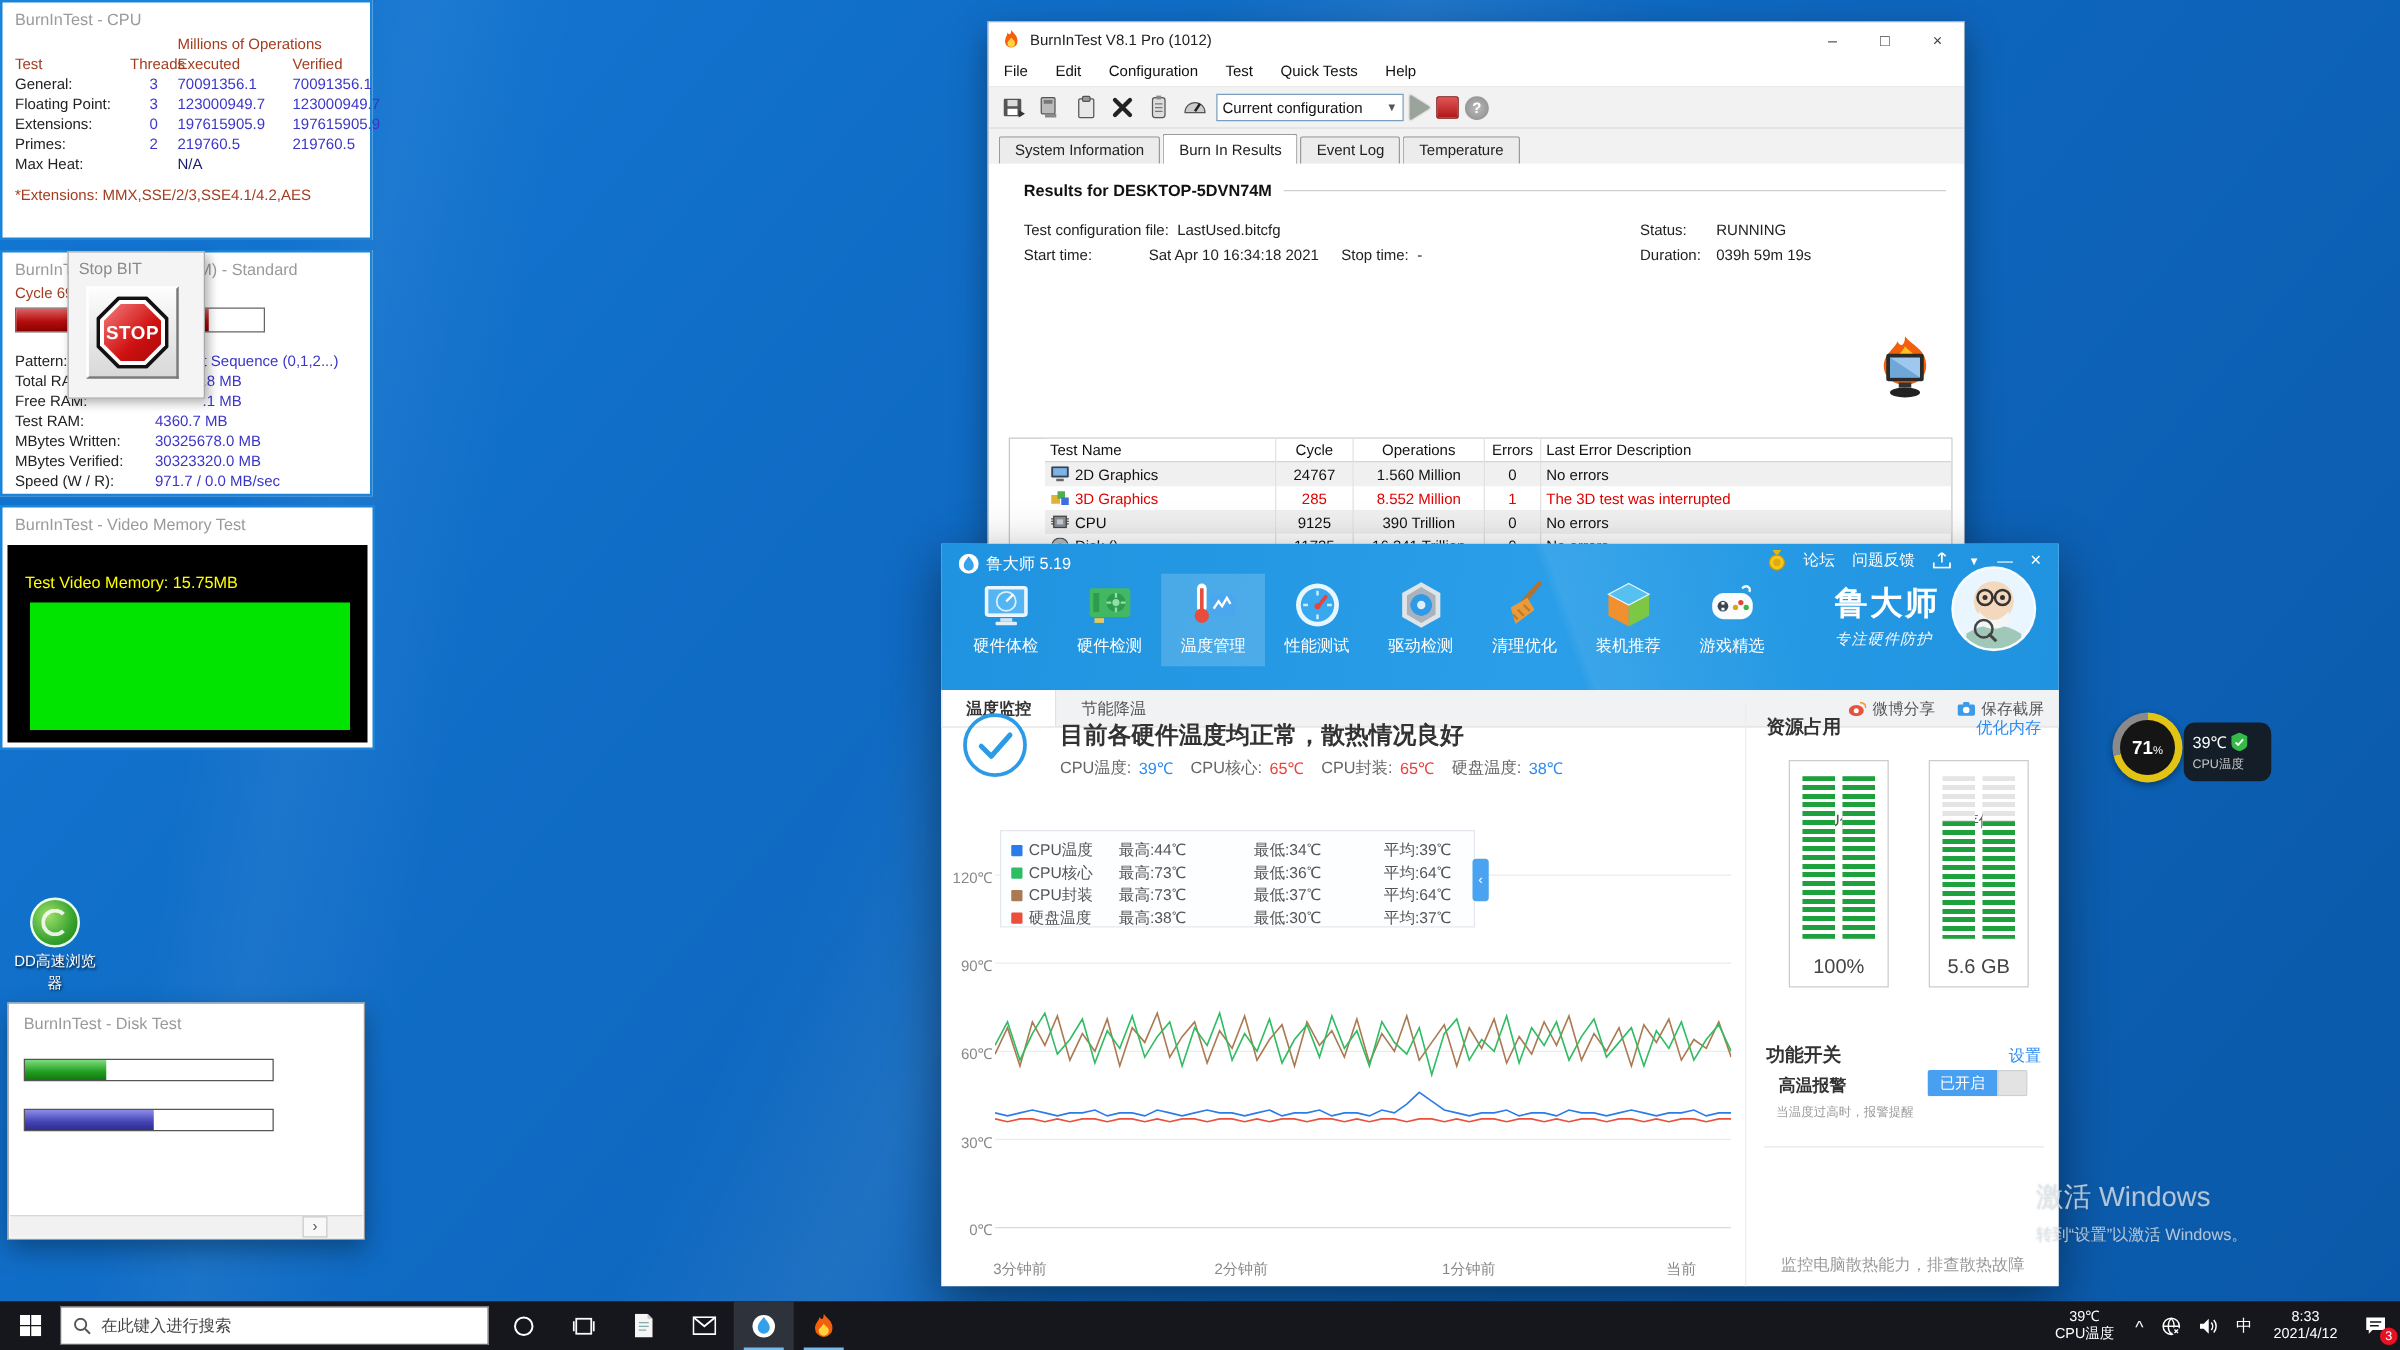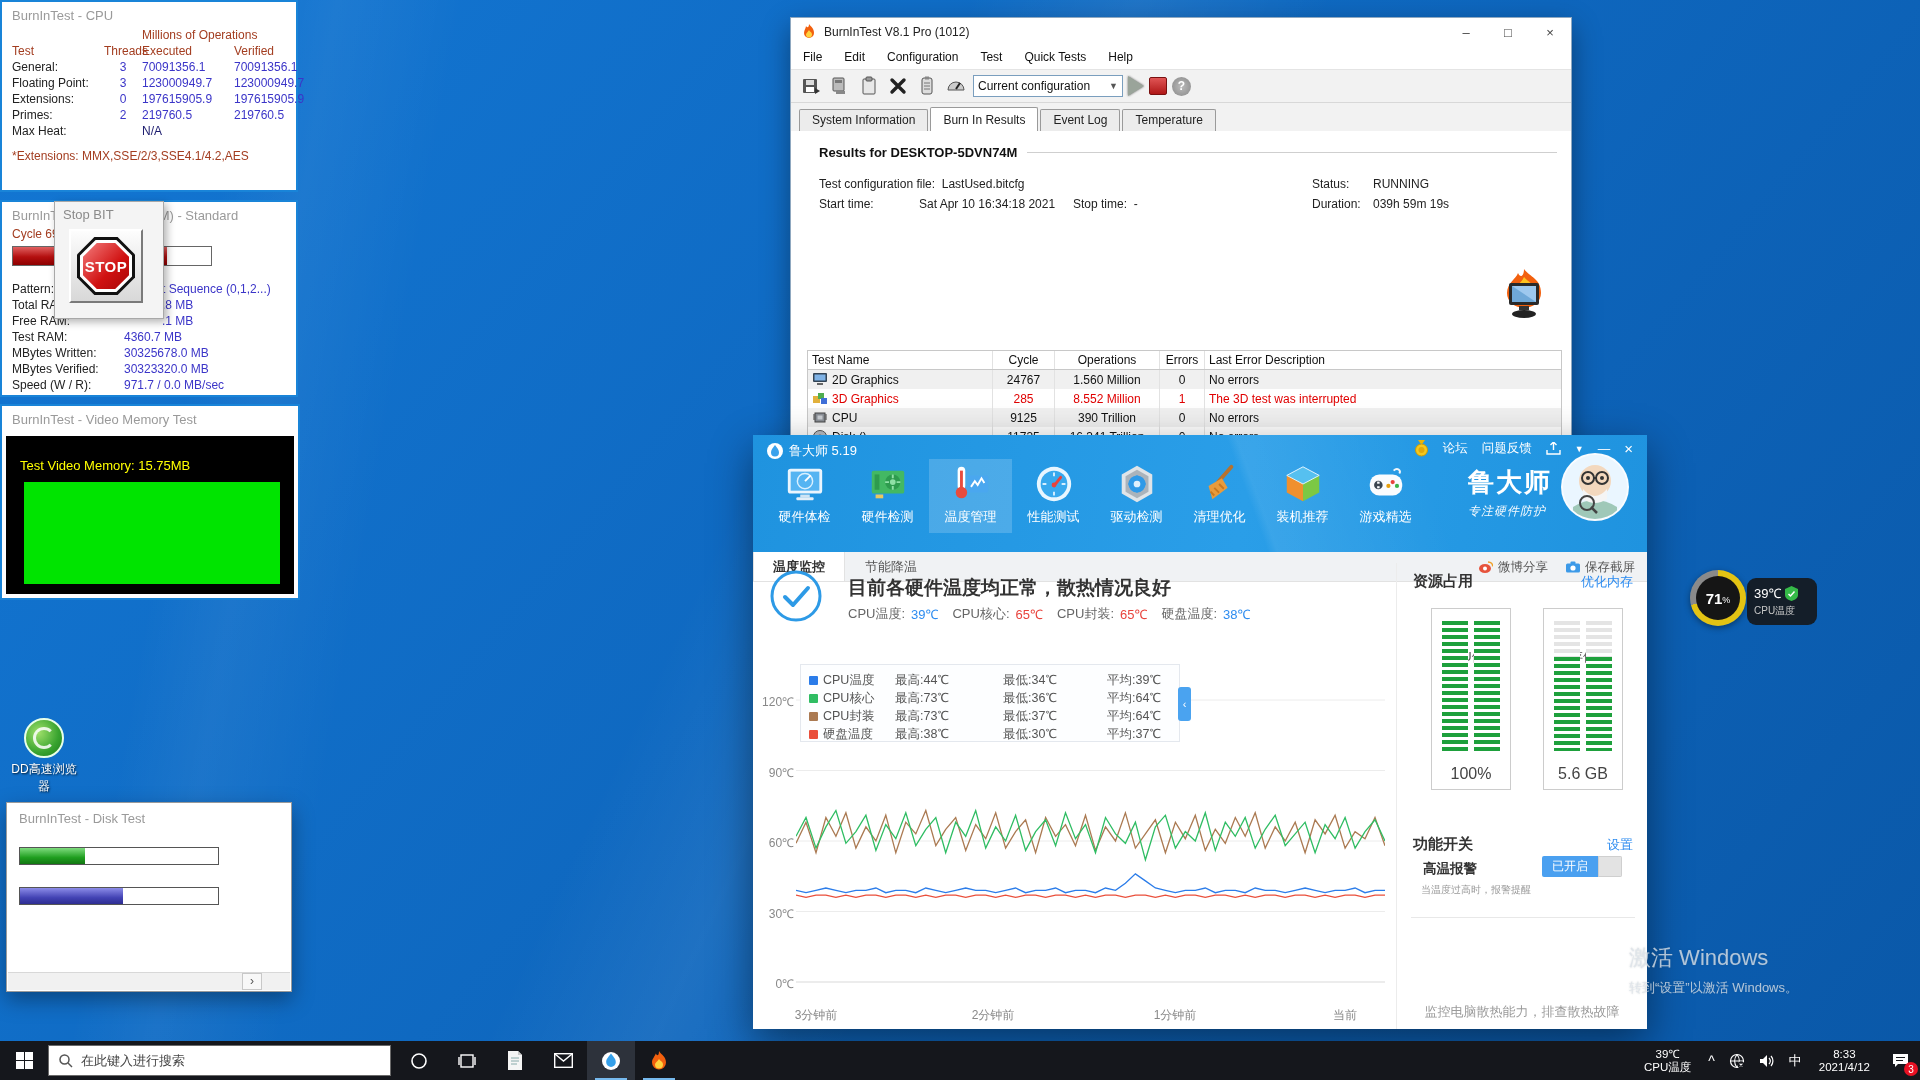--- a/index.html
+++ b/index.html
@@ -86,21 +86,21 @@
   .bit-tabs { display:flex; padding:6px 0 0 8px; background:#f2f2f2; }
   .bit-tab { border:1px solid #9a9a9a; border-bottom:none; background:#ececec; padding:3px 12px 4px; margin-right:2px;
     border-radius:2px 2px 0 0; color:#222; position:relative; }
   .bit-tab.active { background:#fff; top:0; padding-top:5px; margin-top:-2px; z-index:2; }
   .bit-body { position:relative; background:#fff; height:100%; }
   .res-head { display:flex; align-items:center; padding:14px 14px 0 28px; }
   .res-head .rt { font-weight:bold; font-size:13px; white-space:nowrap; }
   .res-head .line { flex:1; height:1px; background:#cfcfcf; margin-left:10px; }
   .fld { position:absolute; font-size:12px; color:#222; }
 
-  .bit-table { position:absolute; left:16px; top:219px; width:755px; border:1px solid #c8c8c8; font-size:12px; }
+  .bit-table { position:absolute; left:16px; top:219px; width:755px; border:1px solid #c8c8c8; font-size:12px;padding-left:28px; }
   .trow { display:grid; grid-template-columns:185px 62px 105px 45px auto; height:19px; align-items:center; }
   .trow > div { padding:0 4px; border-right:1px solid #e2e2e2; height:100%; display:flex; align-items:center; overflow:hidden; white-space:nowrap; }
   .trow > div:last-child { border-right:none; }
   .trow .cc { justify-content:center; }
   .thead { border-bottom:1px solid #c8c8c8; background:#fff; }
   .trow.alt { background:#f0f0f0; }
   .trow.errline { color:#e00000; }
   .ric { width:16px; height:13px; margin-right:4px; flex:0 0 auto; }
 
   

